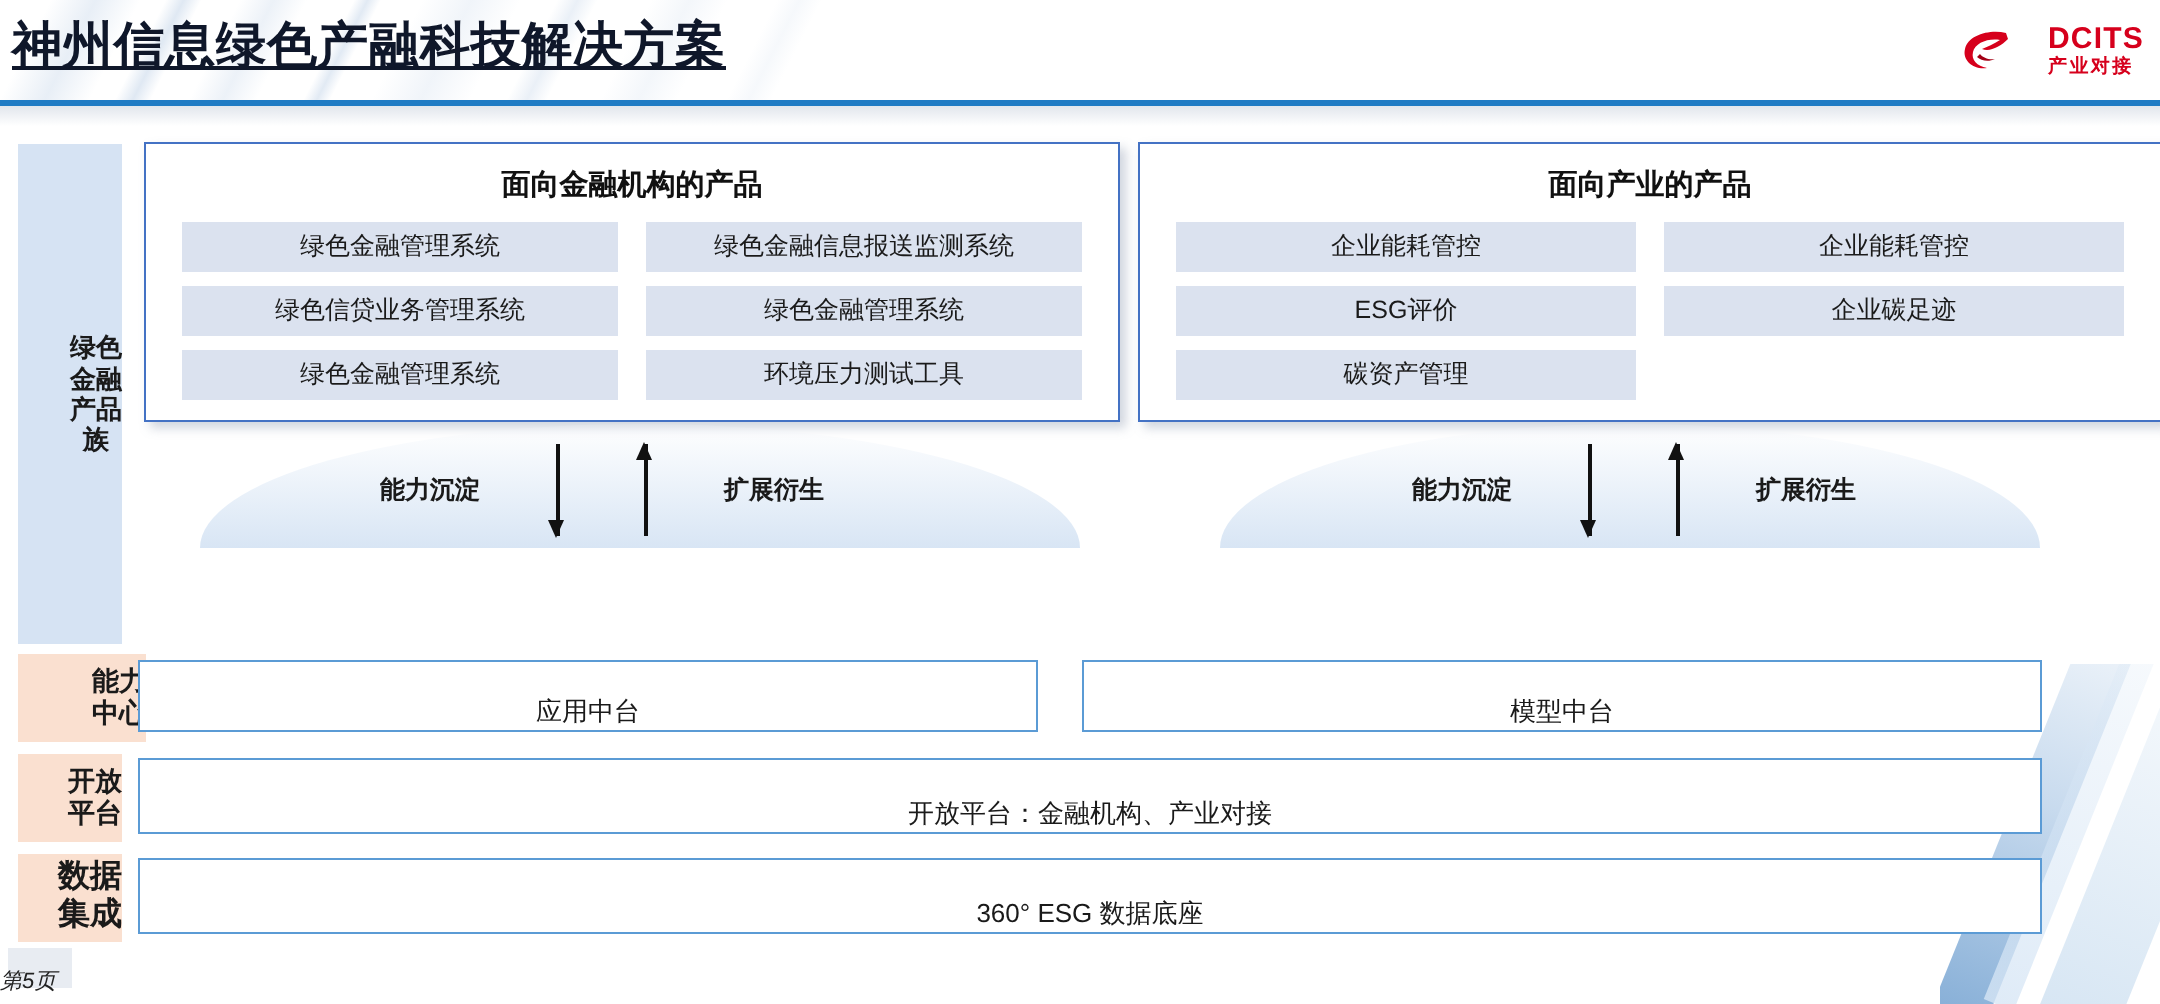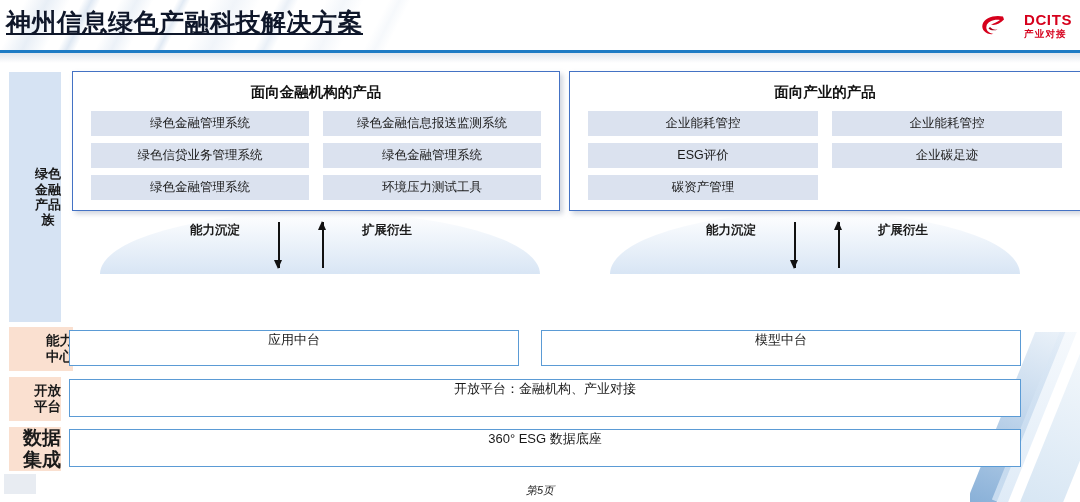--- a/index.html
+++ b/index.html
@@ -90,21 +90,21 @@
     height: 25px; display: flex; align-items: center; justify-content: center;
     white-space: nowrap;
   }
 
   
   .dome {
     position: absolute; border-radius: 50% 50% 0 0 / 100% 100% 0 0;
     background: linear-gradient(to bottom, rgba(255,255,255,0.1), rgba(214,228,244,0.95));
     pointer-events: none;
   }
-  .flowgrp { position: absolute; display: flex; }
+  .flowgrp { position: absolute; display: flex; align-items: center; }
   .flow-label { font-size: 12.5px; font-weight: bold; color: #1a1a1a; white-space: nowrap; }
   .arrow { position: relative; width: 10px; height: 46px; }
   .arrow .shaft { position: absolute; left: 4px; top: 0; width: 1.6px; height: 46px; background: #111; }
   .arrow.down .head {
     position: absolute; left: 0.2px; bottom: -1px; width: 0; height: 0;
     border-left: 4.6px solid transparent; border-right: 4.6px solid transparent;
     border-top: 9px solid #111;
   }
   .arrow.up .head {
     position: absolute; left: 0.2px; top: -1px; width: 0; height: 0;
@@ -116,27 +116,27 @@
   .platform-bar {
     position: absolute; background: #4472c4; border: 2px solid #9cc0e4;
     display: flex; align-items: center; justify-content: center;
     color: #ffffff; font-weight: bold; font-size: 14.5px;
     box-shadow: 2px 2px 4px rgba(120,135,160,0.3);
   }
 
   
   .row-box {
     position: absolute; background: #ffffff; border: 1.5px solid #5b9bd5;
-    display: flex; align-items: flex-start; justify-content: center;
+    display: flex; align-items: flex-end; justify-content: center;
     font-size: 13px; color: #1a1a1a;
   }
 
   
   .footer {
-    position: absolute; left: 0; bottom: 4px; width: 1080px; text-align: center;
+    position: absolute; left: 0; bottom: 4px; width: 1080px; 
     font-size: 11px; font-style: italic; color: #222;
   }
 </style>
 </head>
 <body>
 
 <div id="slide">
 
   <div class="hdr-streaks">
     <i></i>
@@ -179,21 +179,21 @@
 族</span>
   </div>
   <div class="side-label side-orange" style="left:9px; top:327px; width:64px; height:44px; font-size:13.5px;">
     <span style="white-space:pre-line;">能力
 中心</span>
   </div>
   <div class="side-label side-orange" style="left:9px; top:377px; width:52px; height:44px; font-size:13.5px;">
     <span style="white-space:pre-line;">开放
 平台</span>
   </div>
-  <div class="side-label side-orange" style="left:9px; top:427px; width:52px; height:44px; font-size:19px;">
+  <div class="side-label side-orange" style="left:9px; top:427px; width:52px; height:44px; font-size:16px;">
     <span style="white-space:pre-line;">数据
 集成</span>
   </div>
 
   <div class="panel" style="left:72px; top:71px; width:488px; height:140px;">
     <div class="panel-title">面向金融机构的产品</div>
     <div class="panel-grid">
       <div class="prod-item">绿色金融管理系统</div>
       <div class="prod-item">绿色金融信息报送监测系统</div>
       <div class="prod-item">绿色信贷业务管理系统</div>

